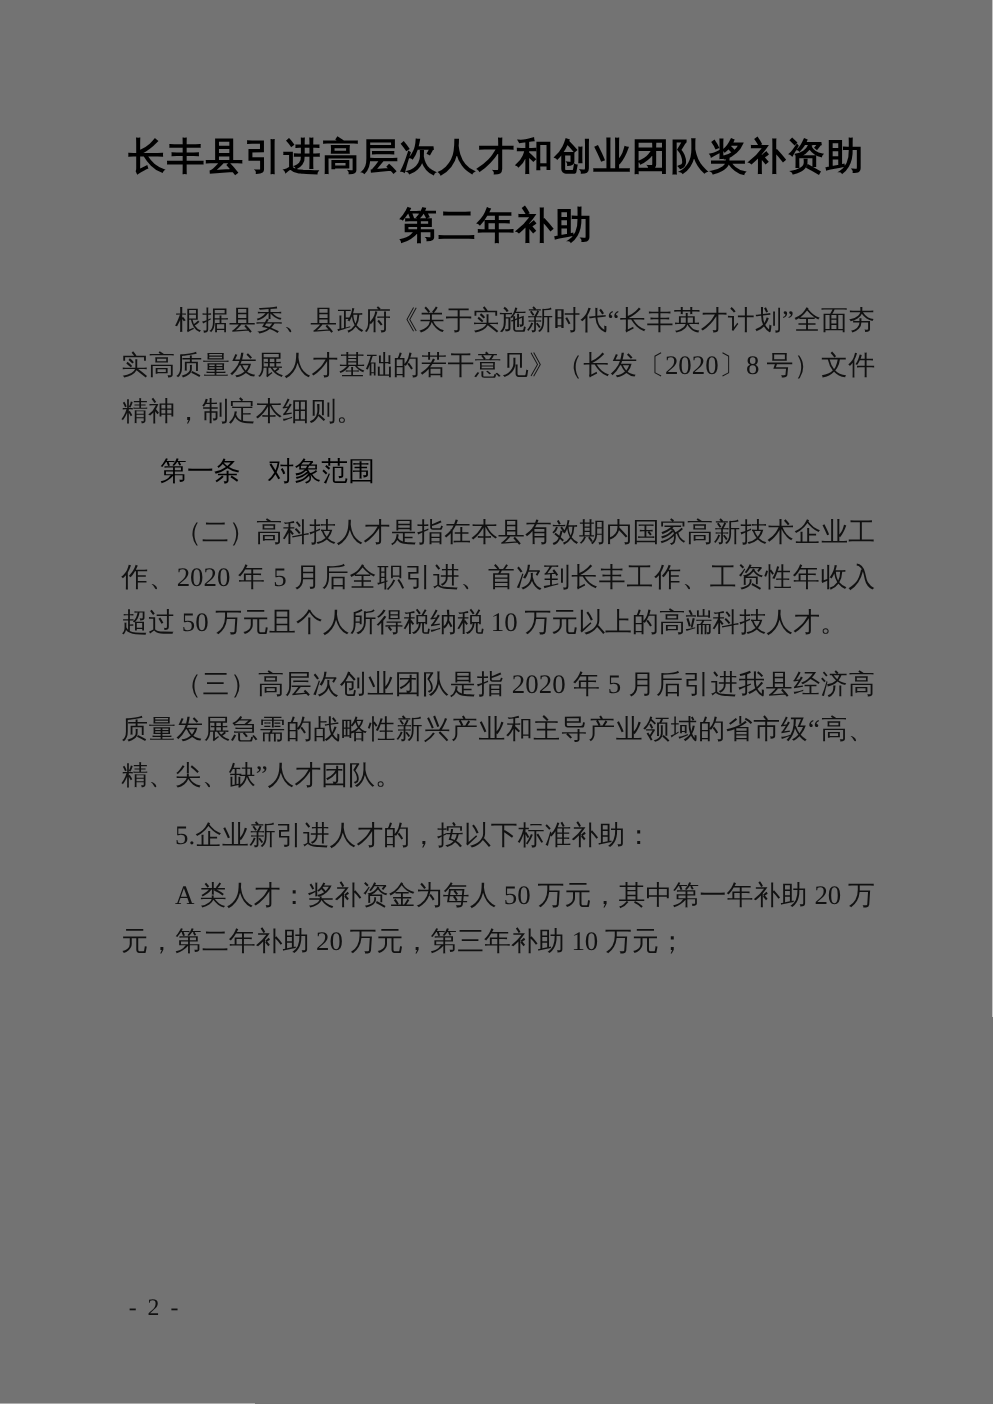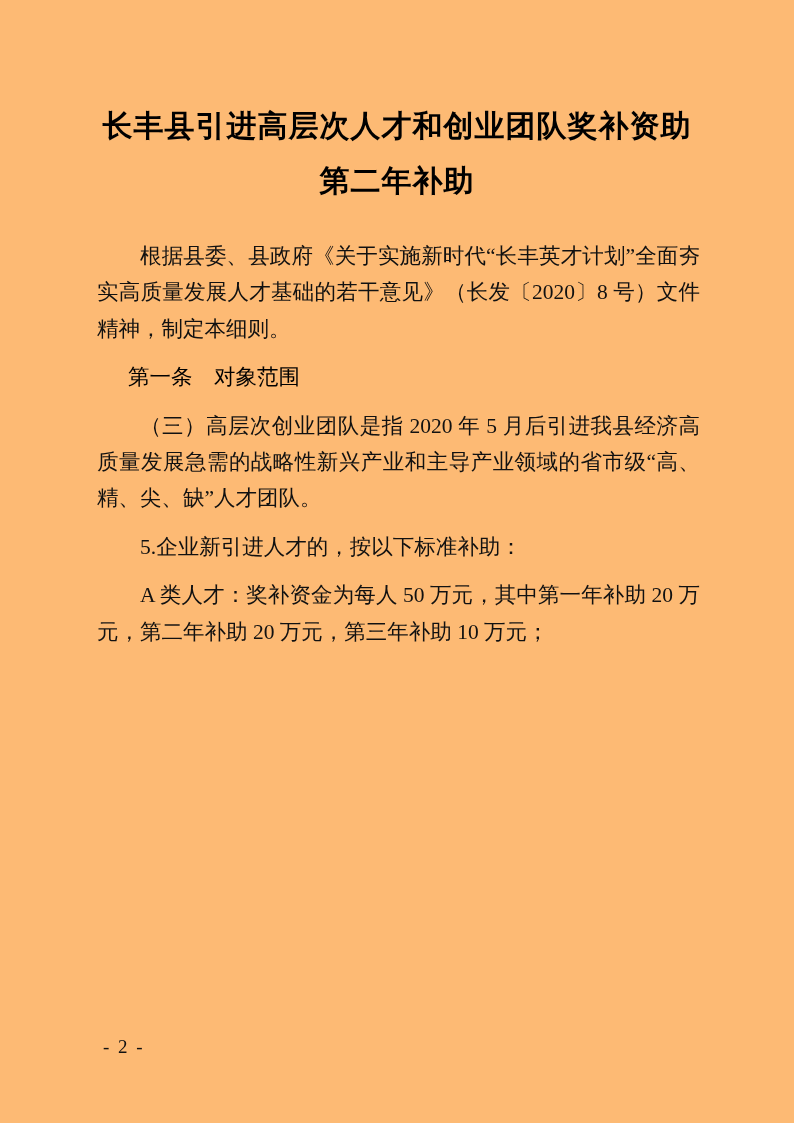--- a/index.html
+++ b/index.html
@@ -4,21 +4,21 @@
 <style>
   html, body {
     margin: 0;
     padding: 0;
     background: #ffffff;
   }
   .page {
     position: relative;
     width: 794px;
     height: 1123px;
-    background: #fdba74;
+    background: #737373;
     color: #1a1a1a;
     overflow: hidden;
   }
   .doc-title {
     padding-top: 98px;
     text-align: center;
     font-family: "Liberation Serif", "DejaVu Serif", serif;
     font-weight: bold;
     font-size: 30px;
     line-height: 55px;
@@ -61,20 +61,21 @@
 <div class="page">
 
   <div class="doc-title">
     <div>长丰县引进高层次人才和创业团队奖补资助</div>
     <div>第二年补助</div>
   </div>
 
   <div class="doc-body">
     <p class="para">根据县委、县政府《关于实施新时代“长丰英才计划”全面夯实高质量发展人才基础的若干意见》（长发〔2020〕8 号）文件精神，制定本细则。</p>
     <p class="heading">第一条　对象范围</p>
+    <p class="para">（二）高科技人才是指在本县有效期内国家高新技术企业工作、2020 年 5 月后全职引进、首次到长丰工作、工资性年收入超过 50 万元且个人所得税纳税 10 万元以上的高端科技人才。</p>
     <p class="para">（三）高层次创业团队是指 2020 年 5 月后引进我县经济高质量发展急需的战略性新兴产业和主导产业领域的省市级“高、精、尖、缺”人才团队。</p>
     <p class="para">5.企业新引进人才的，按以下标准补助：</p>
     <p class="para">A 类人才：奖补资金为每人 50 万元，其中第一年补助 20 万元，第二年补助 20 万元，第三年补助 10 万元；</p>
   </div>
 
   <div class="page-footer">- 2 -</div>
 
 </div>
 
 </body></html>

